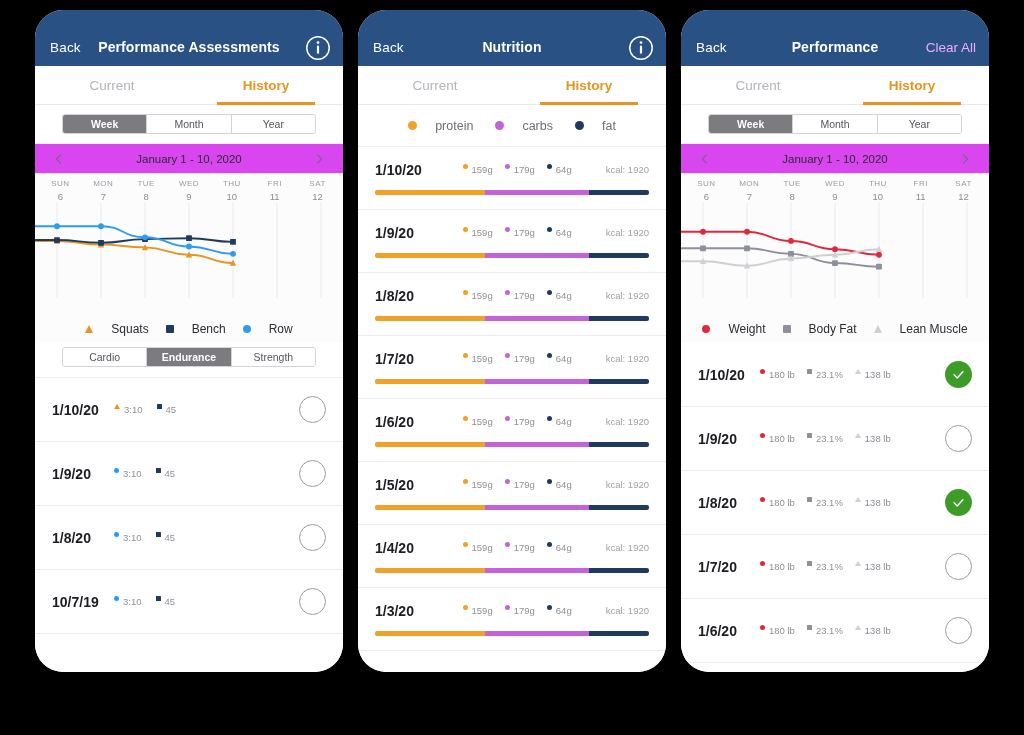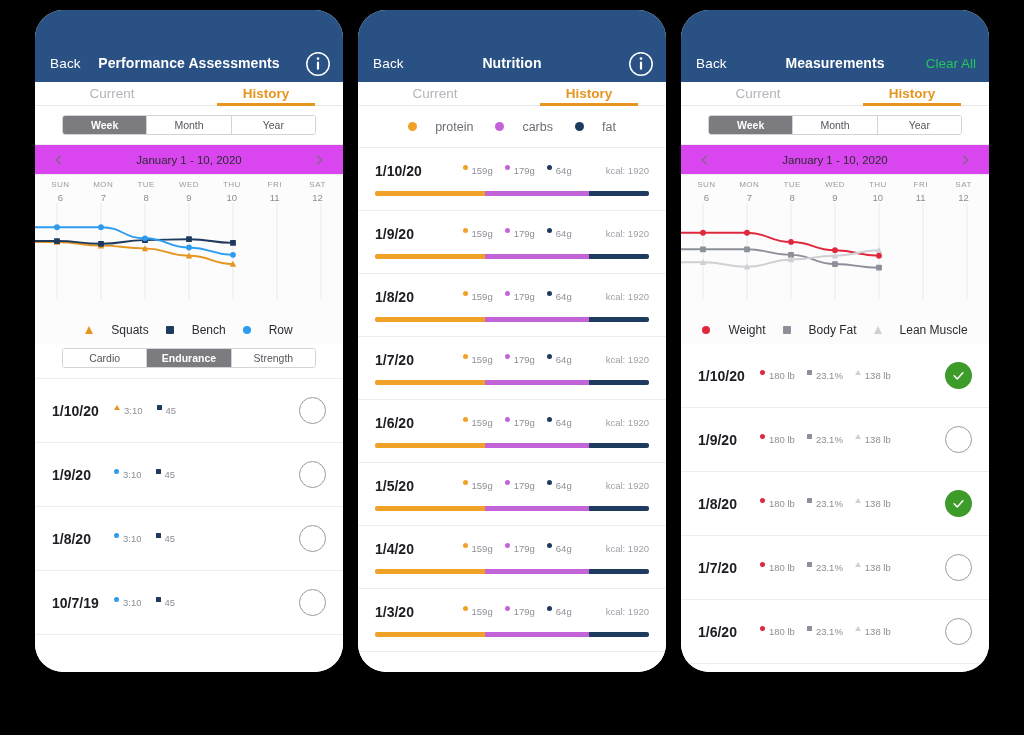--- a/index.html
+++ b/index.html
@@ -21,21 +21,21 @@
     overflow: hidden;
     display: flex;
     flex-direction: column;
   }
   #phone-1 { left: 35px; }
   #phone-2 { left: 358px; }
   #phone-3 { left: 681px; }
 
   
   .navbar {
-    height: 72px;
+    height: 56px;
     background: #2a5183;
     flex: 0 0 auto;
     position: relative;
     display: flex;
     align-items: flex-end;
     padding: 0 14px 8px 14px;
   }
   .nav-back {
     color: #ffffff;
     font-size: 13.5px;
@@ -46,35 +46,35 @@
   .nav-title {
     color: #ffffff;
     font-size: 14px;
     font-weight: bold;
     letter-spacing: .1px;
     position: absolute;
     left: 0; right: 0; bottom: 11px;
     text-align: center;
   }
   .nav-right-text {
-    color: #22c55e;
+    color: #f0abfc;
     font-size: 13.5px;
     position: absolute;
     right: 13px; bottom: 11px;
   }
   .nav-info-icon {
     position: absolute;
     right: 12px; bottom: 5px;
     width: 26px; height: 26px;
   }
 
   
   .tabs {
     flex: 0 0 auto;
-    height: 24px;
+    height: 39px;
     display: flex;
     background: #ffffff;
     border-bottom: 1px solid #e9e9ec;
     position: relative;
   }
   .tab {
     flex: 1;
     display: flex;
     align-items: center;
     justify-content: center;
@@ -668,21 +668,21 @@
             <div style="width: 38%; background: rgb(194, 100, 216);"></div>
             <div style="width: 22%; background: rgb(31, 58, 95);"></div>
           </div>
         </div>
       </div>
   </div>
 
   <div class="phone" id="phone-3">
     <div class="navbar">
       <span class="nav-back">Back</span>
-      <span class="nav-title">Measurements</span>
+      <span class="nav-title">Performance</span>
       <span class="nav-right-text">Clear All</span>
     </div>
 
     <div class="tabs">
       <div class="tab">Current</div>
       <div class="tab active">History</div>
     </div>
 
     <div class="seg-wrap">
       <div class="seg">

